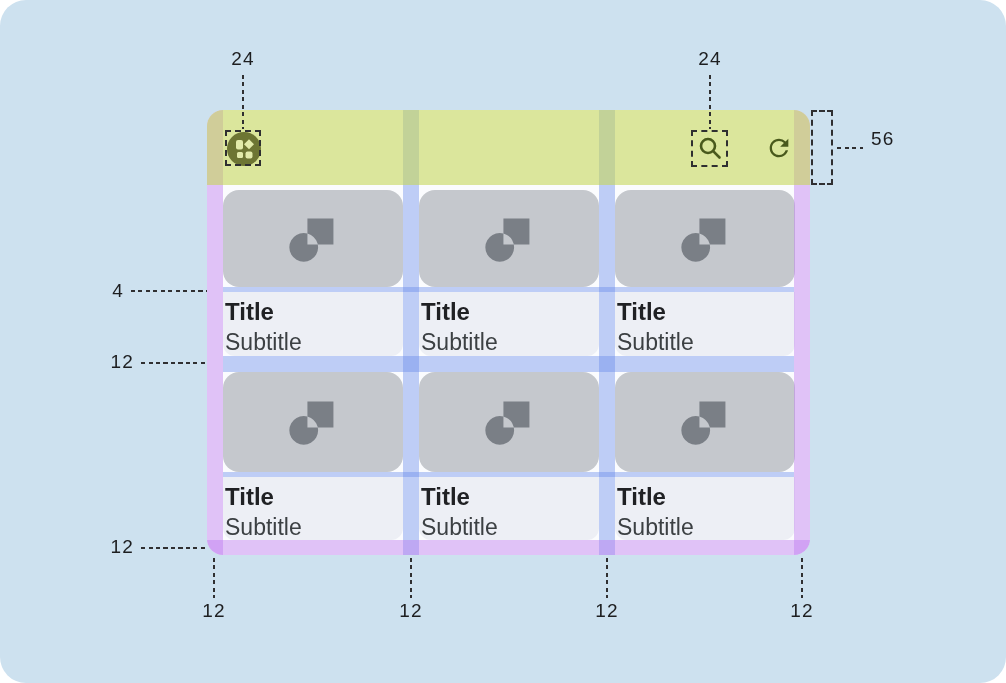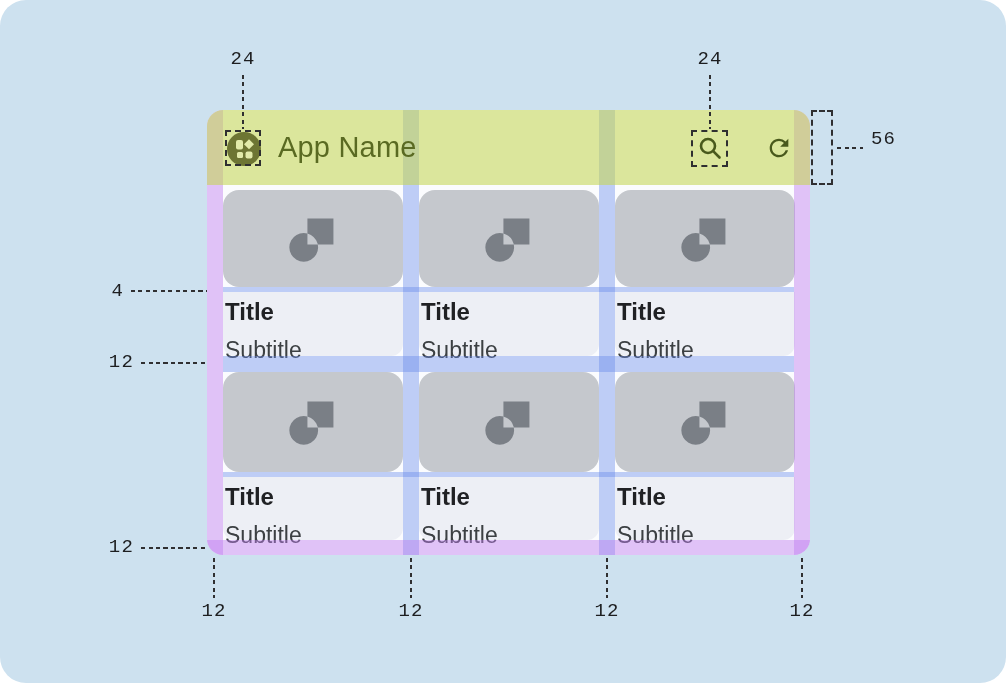--- a/index.html
+++ b/index.html
@@ -20,39 +20,39 @@
     background:#c5c8cd;border-radius:16px;
     display:flex;align-items:center;justify-content:center;
   }
   .row0 .img{height:97px}.row1 .img{height:100px}
   .card .txt{
     margin-top:5px;background:#edeff5;border-radius:0 0 12px 12px;
     box-sizing:border-box;padding:6px 6px 8px 2px;
   }
   .row0 .txt{height:64px}.row1 .txt{height:63px}
   .title{font-size:24px;font-weight:700;color:#202124;line-height:1.15;}
-  .sub{font-size:23px;font-weight:400;color:#3c4043;margin-top:12px;line-height:1.1;}
+  .sub{font-size:23px;font-weight:400;color:#3c4043;margin-top:4px;line-height:1.1;}
   
   .gutter{position:absolute;top:0;width:16px;height:445px;background:rgba(100,135,235,0.40);z-index:12;}
   .g1{left:196px}.g2{left:392px}
   .hstrip{position:absolute;left:16px;width:571px;background:rgba(100,135,235,0.40);z-index:12;}
   .s4a{top:177px;height:5px}.s12{top:246px;height:16px}.s4b{top:362px;height:5px}
   .pmargin{position:absolute;background:rgba(190,125,240,0.45);z-index:13;}
   .mleft{left:0;top:0;width:16px;height:445px}
   .mright{left:587px;top:0;width:16px;height:445px}
   .mbottom{left:0;top:430px;width:603px;height:15px}
   .greenbar{position:absolute;left:0;top:0;width:603px;height:75px;background:rgba(197,213,85,0.58);z-index:14;}
   
   .abitem{position:absolute;z-index:15;}
   .app-icon{left:20px;top:22px;width:34px;height:34px;}
   .app-name{left:71px;top:0;height:75px;display:flex;align-items:center;
     font-size:29px;font-weight:500;color:#5a6a22;letter-spacing:.2px;}
   .search-ic{left:489px;top:24px}.refresh-ic{left:558px;top:24px}
   
-  .ann{position:absolute;z-index:20;font-family:Liberation Mono, monospace;}
+  .ann{position:absolute;z-index:20;}
   .num{font-size:19px;font-weight:500;color:#1d1e20;letter-spacing:1.2px;line-height:1.1;}
   .t-center{text-align:center}.t-right{text-align:right}
   .vdash{width:2px;background:repeating-linear-gradient(180deg,#2f2f31 0 4px,transparent 4px 7.5px);}
   .hdash{height:2px;background:repeating-linear-gradient(90deg,#2f2f31 0 4px,transparent 4px 7.5px);}
   .dashbox{box-sizing:border-box;border:2px dashed #2f2f31;background:transparent;}
 </style>
 </head>
 <body>
 
 <div class="canvas">
@@ -140,21 +140,20 @@
       <svg width="34" height="34" viewBox="0 0 34 34">
         <circle cx="17" cy="17" r="17" fill="#6d7533"></circle>
         <g fill="#e2eaaa">
           <rect x="9" y="8" width="7" height="9.5" rx="2"></rect>
           <path d="M22 7.2 L27 12.2 L22 17.2 L17 12.2 Z"></path>
           <rect x="10" y="20" width="6" height="6" rx="1.5"></rect>
           <rect x="18.5" y="19.5" width="7" height="7" rx="2"></rect>
         </g>
       </svg>
     </div>
-    <div class="abitem app-name">App Name</div>
     <div class="abitem search-ic">
       <svg width="28" height="28" viewBox="0 0 28 28" fill="none" stroke="#49591c" stroke-width="2.6">
         <circle cx="12" cy="12" r="7"></circle>
         <line x1="17.2" y1="17.2" x2="23.5" y2="23.5" stroke-linecap="round"></line>
       </svg>
     </div>
     <div class="abitem refresh-ic">
       <svg width="28" height="28" viewBox="0 0 24 24" fill="#49591c">
         <path d="M17.65 6.35A7.958 7.958 0 0 0 12 4c-4.42 0-7.99 3.58-7.99 8s3.57 8 7.99 8c3.73 0 6.84-2.55 7.73-6h-2.08A5.99 5.99 0 0 1 12 18c-3.31 0-6-2.69-6-6s2.69-6 6-6c1.66 0 3.14.69 4.22 1.78L13 11h7V4l-2.35 2.35z"></path>
       </svg>

